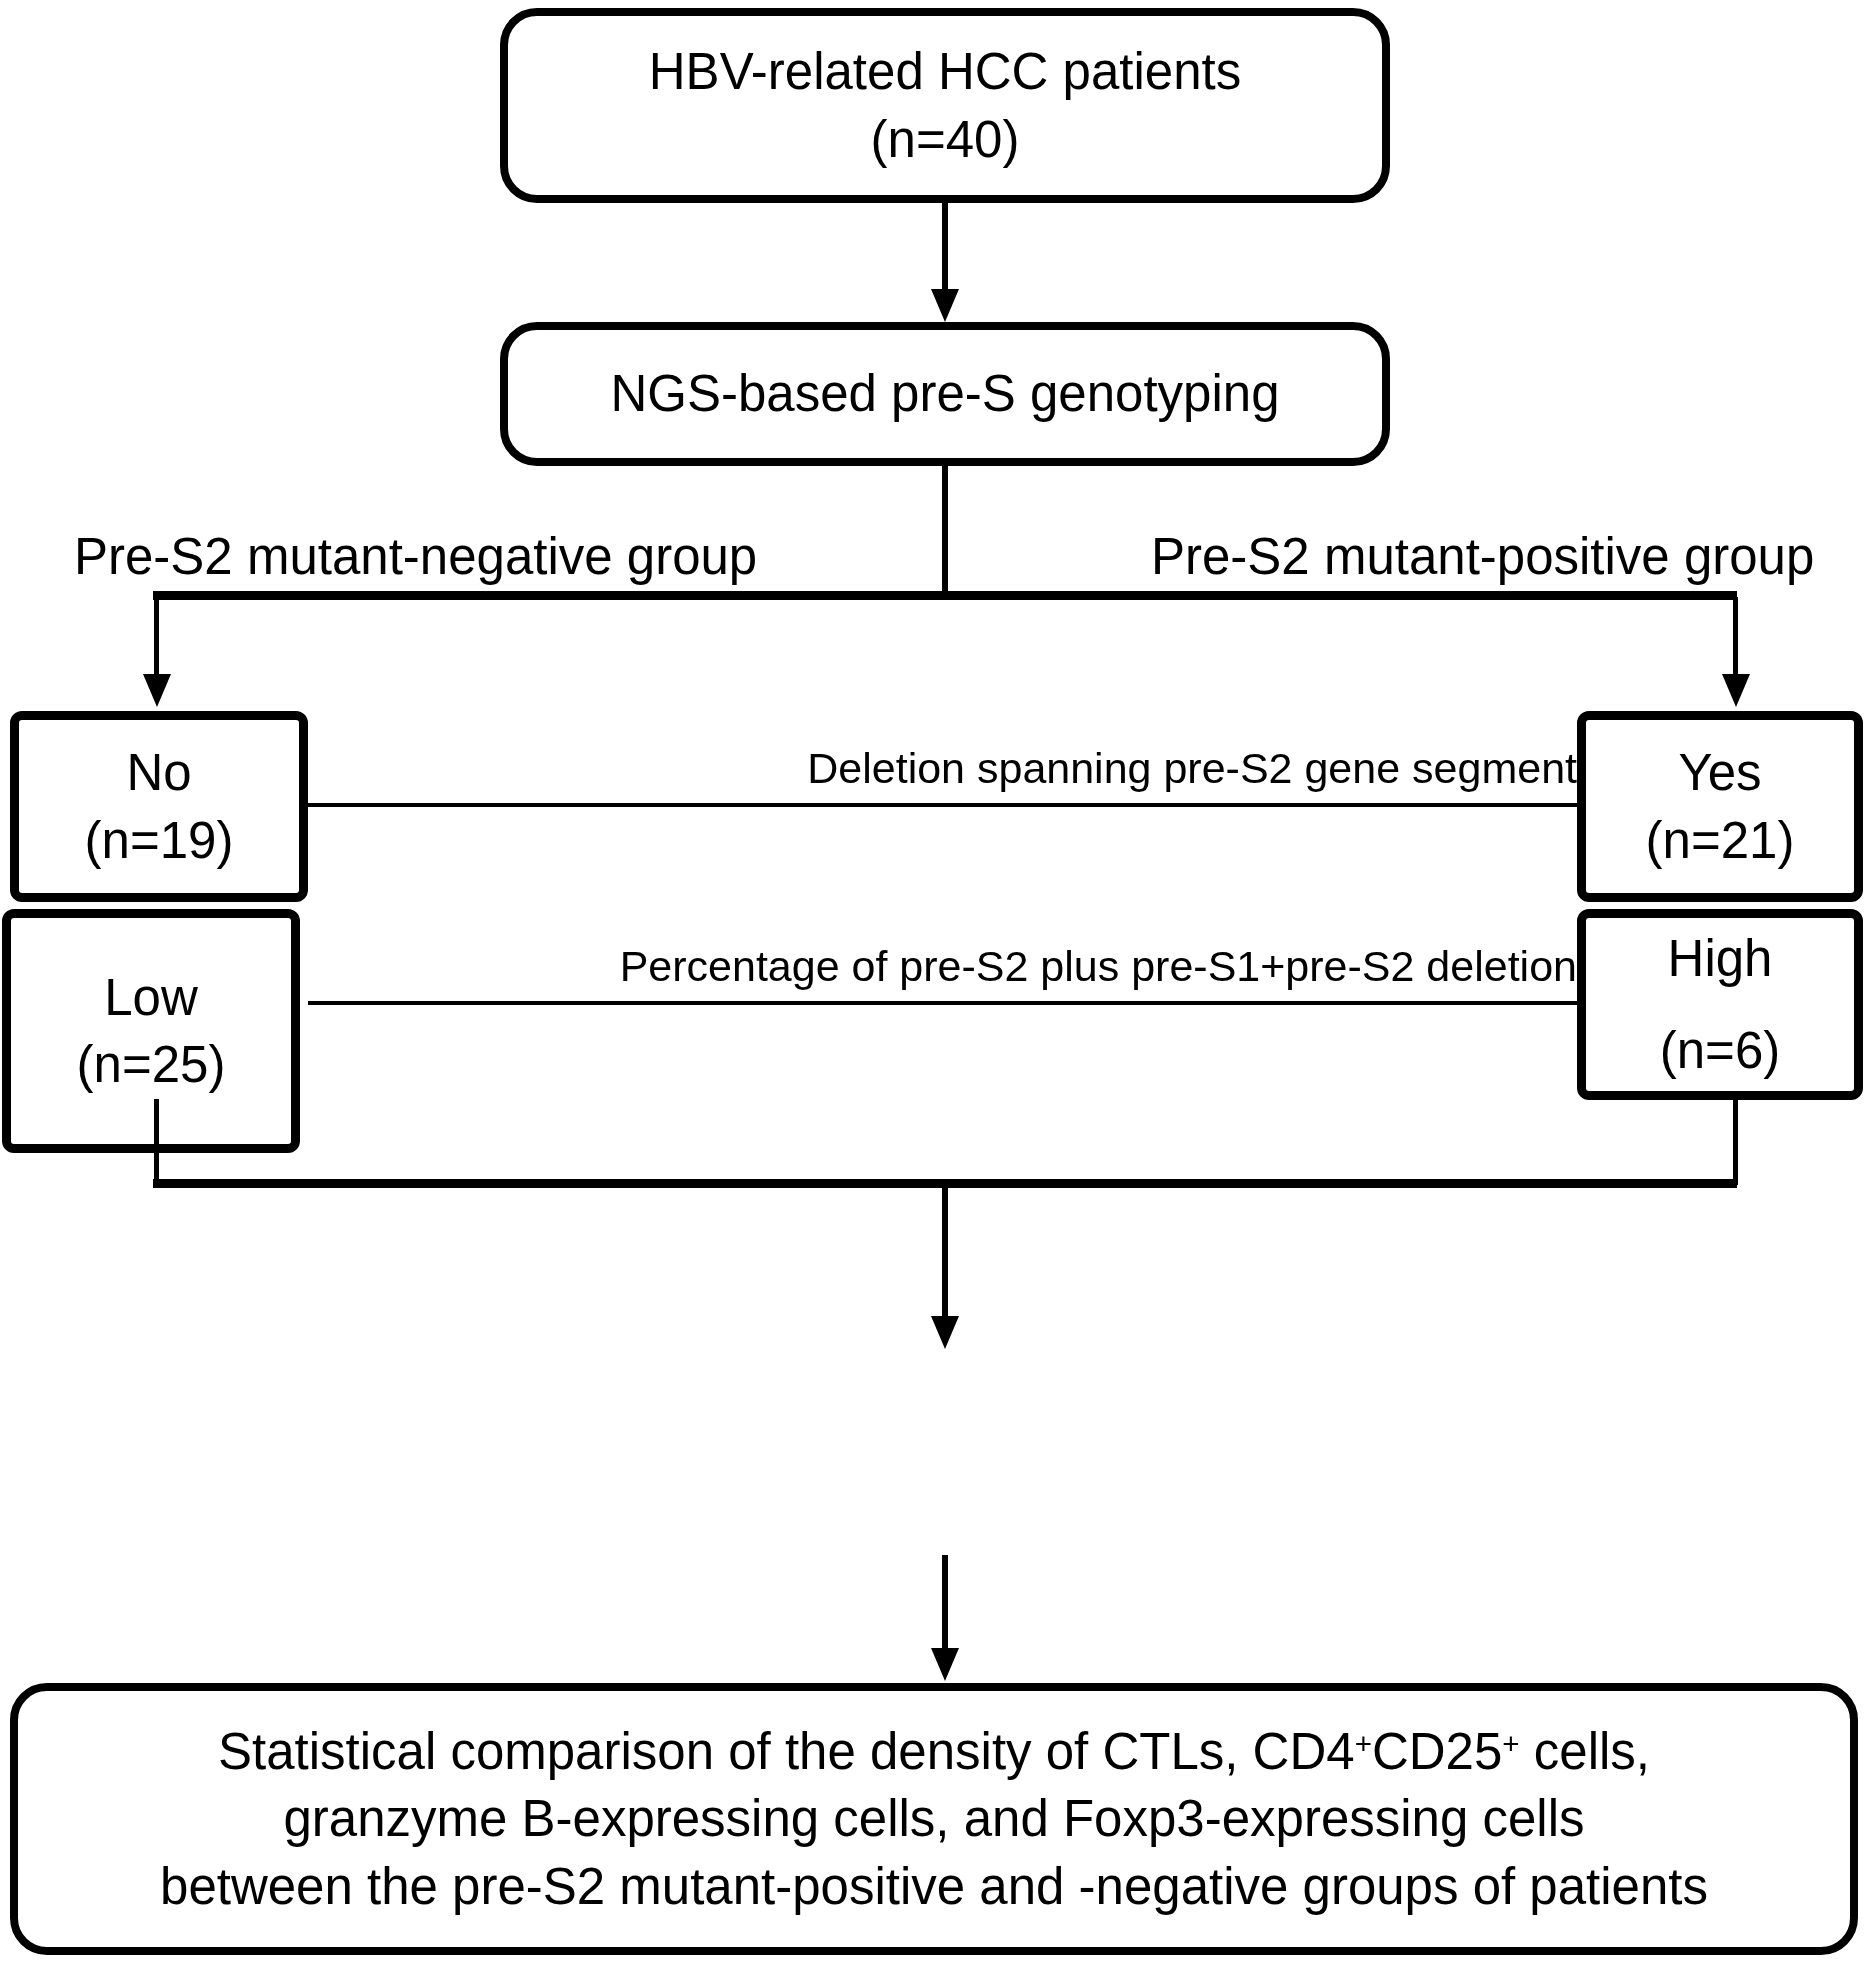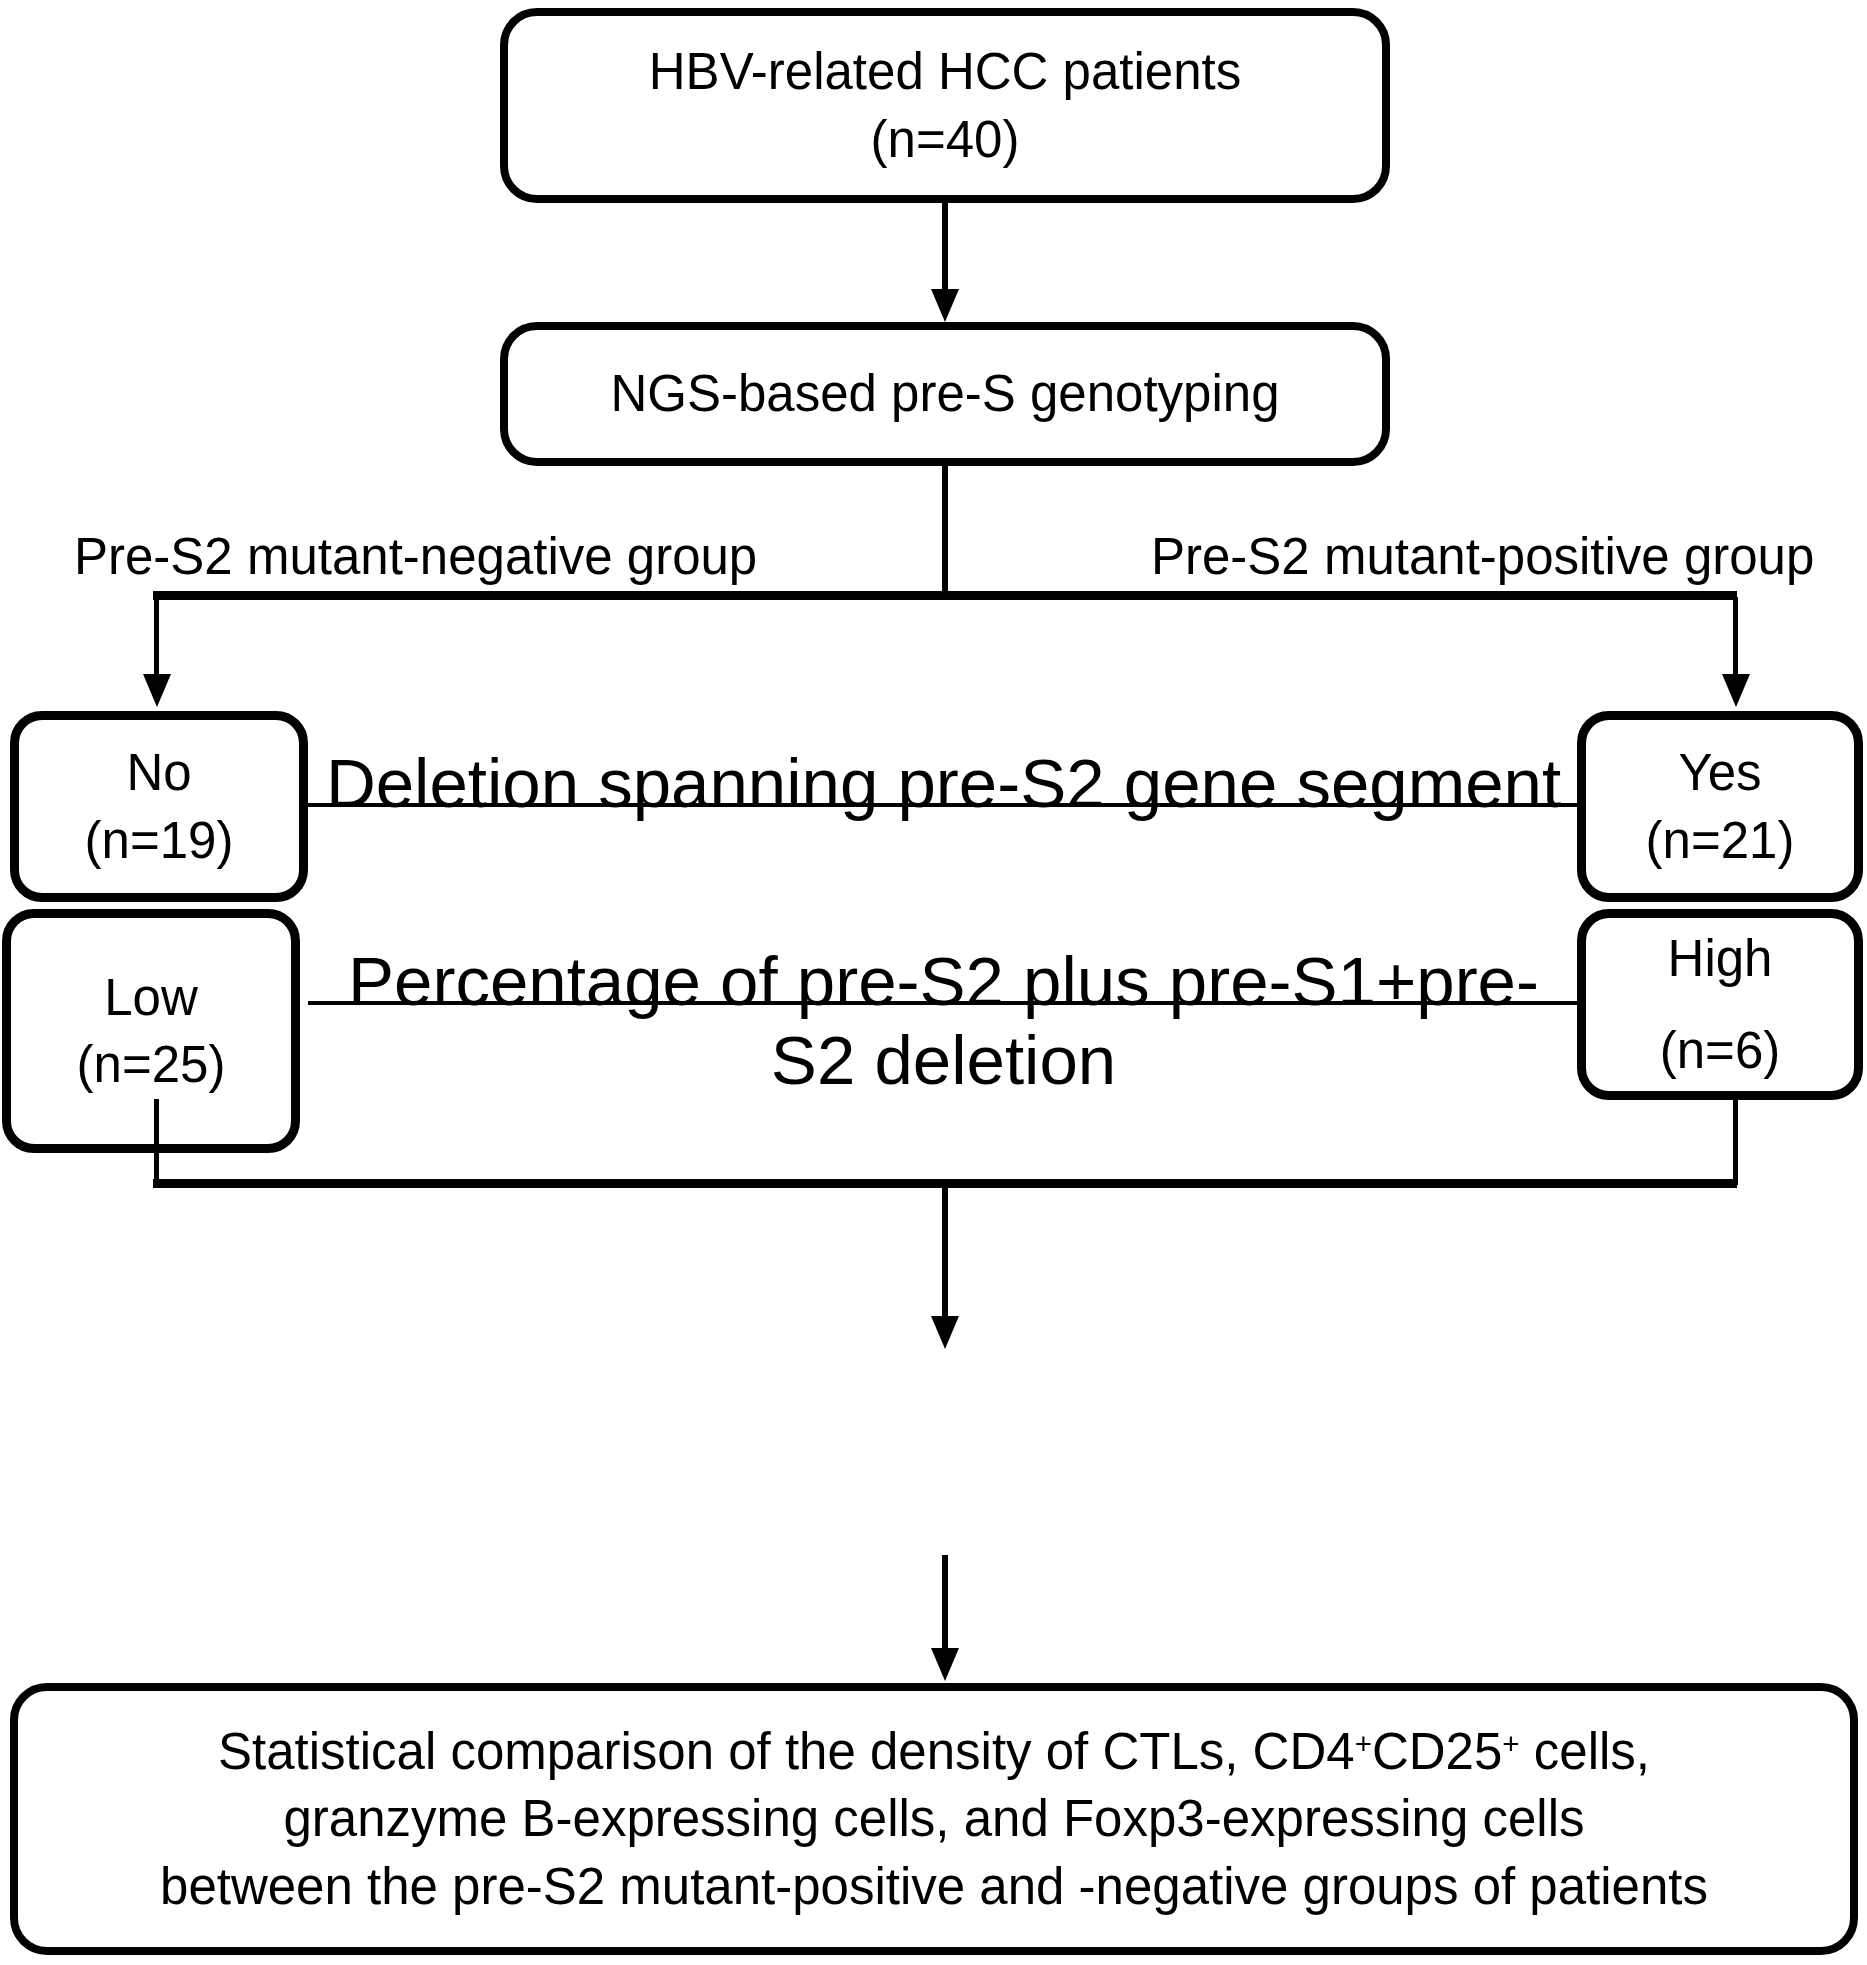--- a/index.html
+++ b/index.html
@@ -21,21 +21,21 @@
     display: flex;
     flex-direction: column;
     justify-content: center;
     align-items: center;
     text-align: center;
     font-size: 51px;
     line-height: 1.32;
   }
   .box.small {
     border-width: 9.2px;
-    border-radius: 32px;
+    border-radius: 12px;
   }
   .hline, .vline {
     position: absolute;
     background: #000000;
   }
   .arrowhead {
     position: absolute;
     width: 0;
     height: 0;
     border-left: 14px solid transparent;
@@ -43,23 +43,23 @@
     border-top: 33px solid #000000;
   }
   .flabel {
     position: absolute;
     font-size: 51px;
     line-height: 1.15;
     white-space: nowrap;
   }
   .clabel {
     position: absolute;
-    font-size: 69px;
+    font-size: 43px;
     line-height: 1.15;
-    text-align: center;
+    text-align: right;
   }
   .sup {
     font-size: 58%;
     position: relative;
     top: -0.52em;
   }
   .line { white-space: nowrap; }
 </style>
 </head>
 <body>

